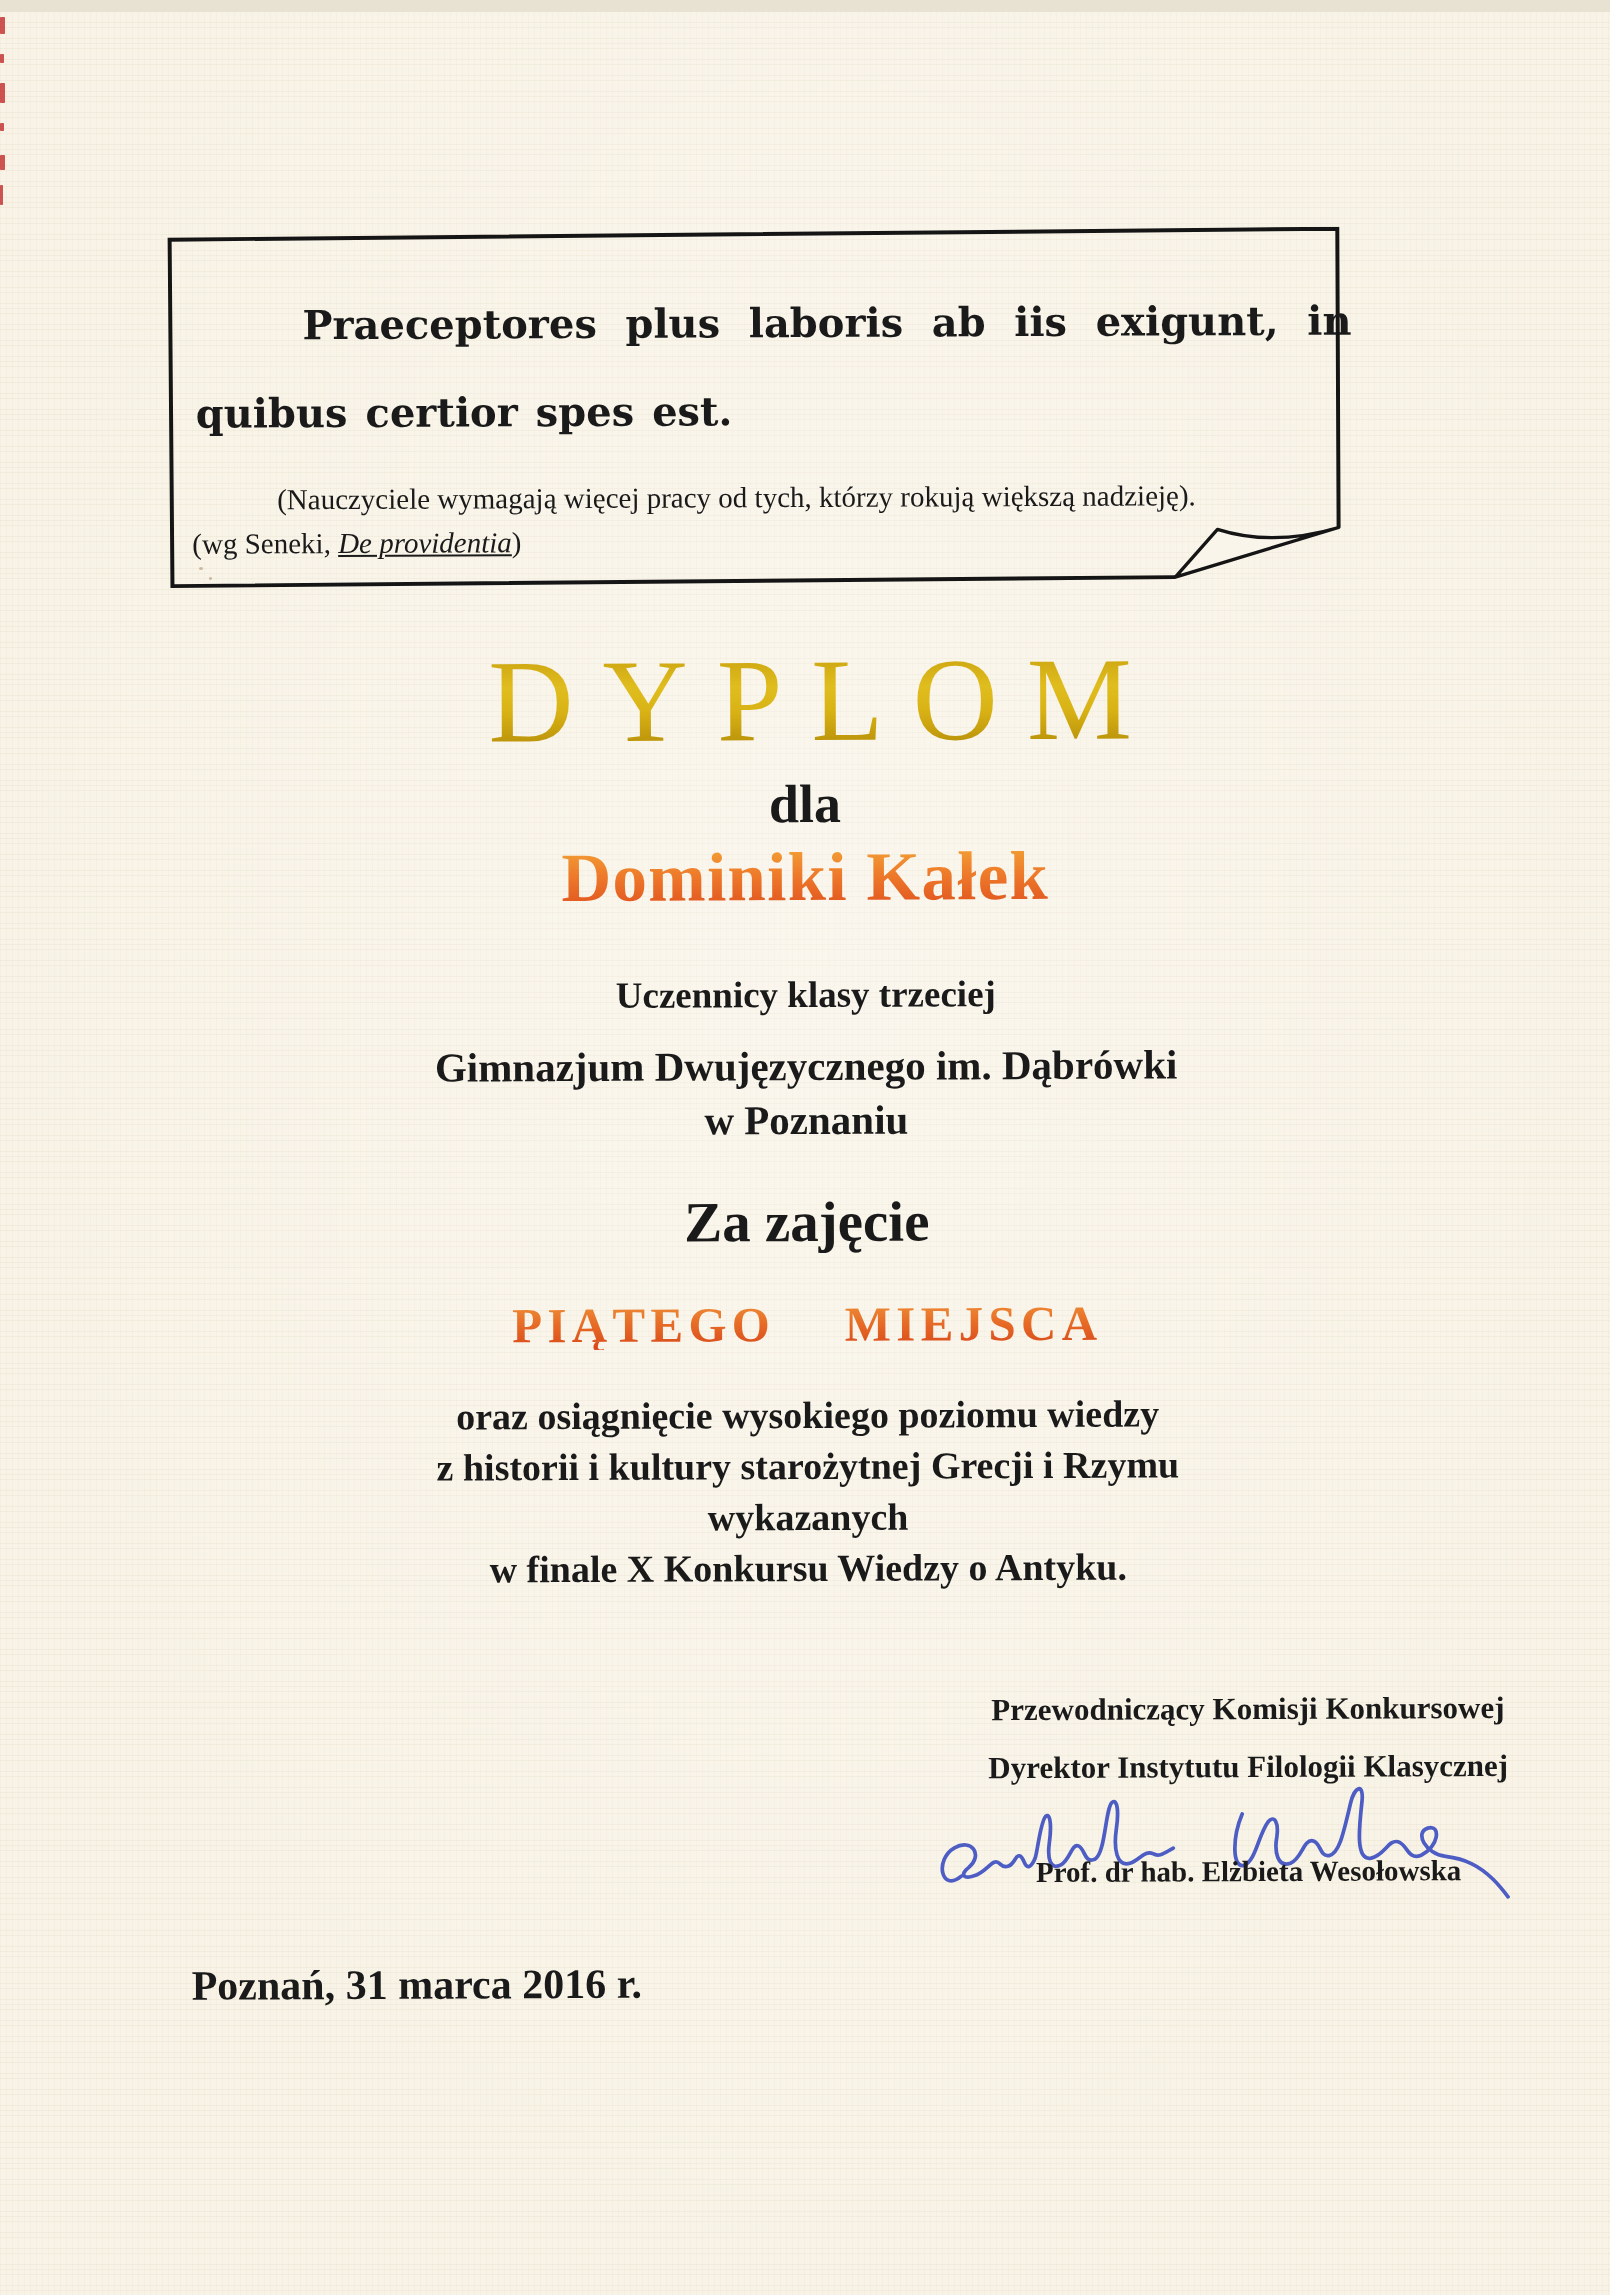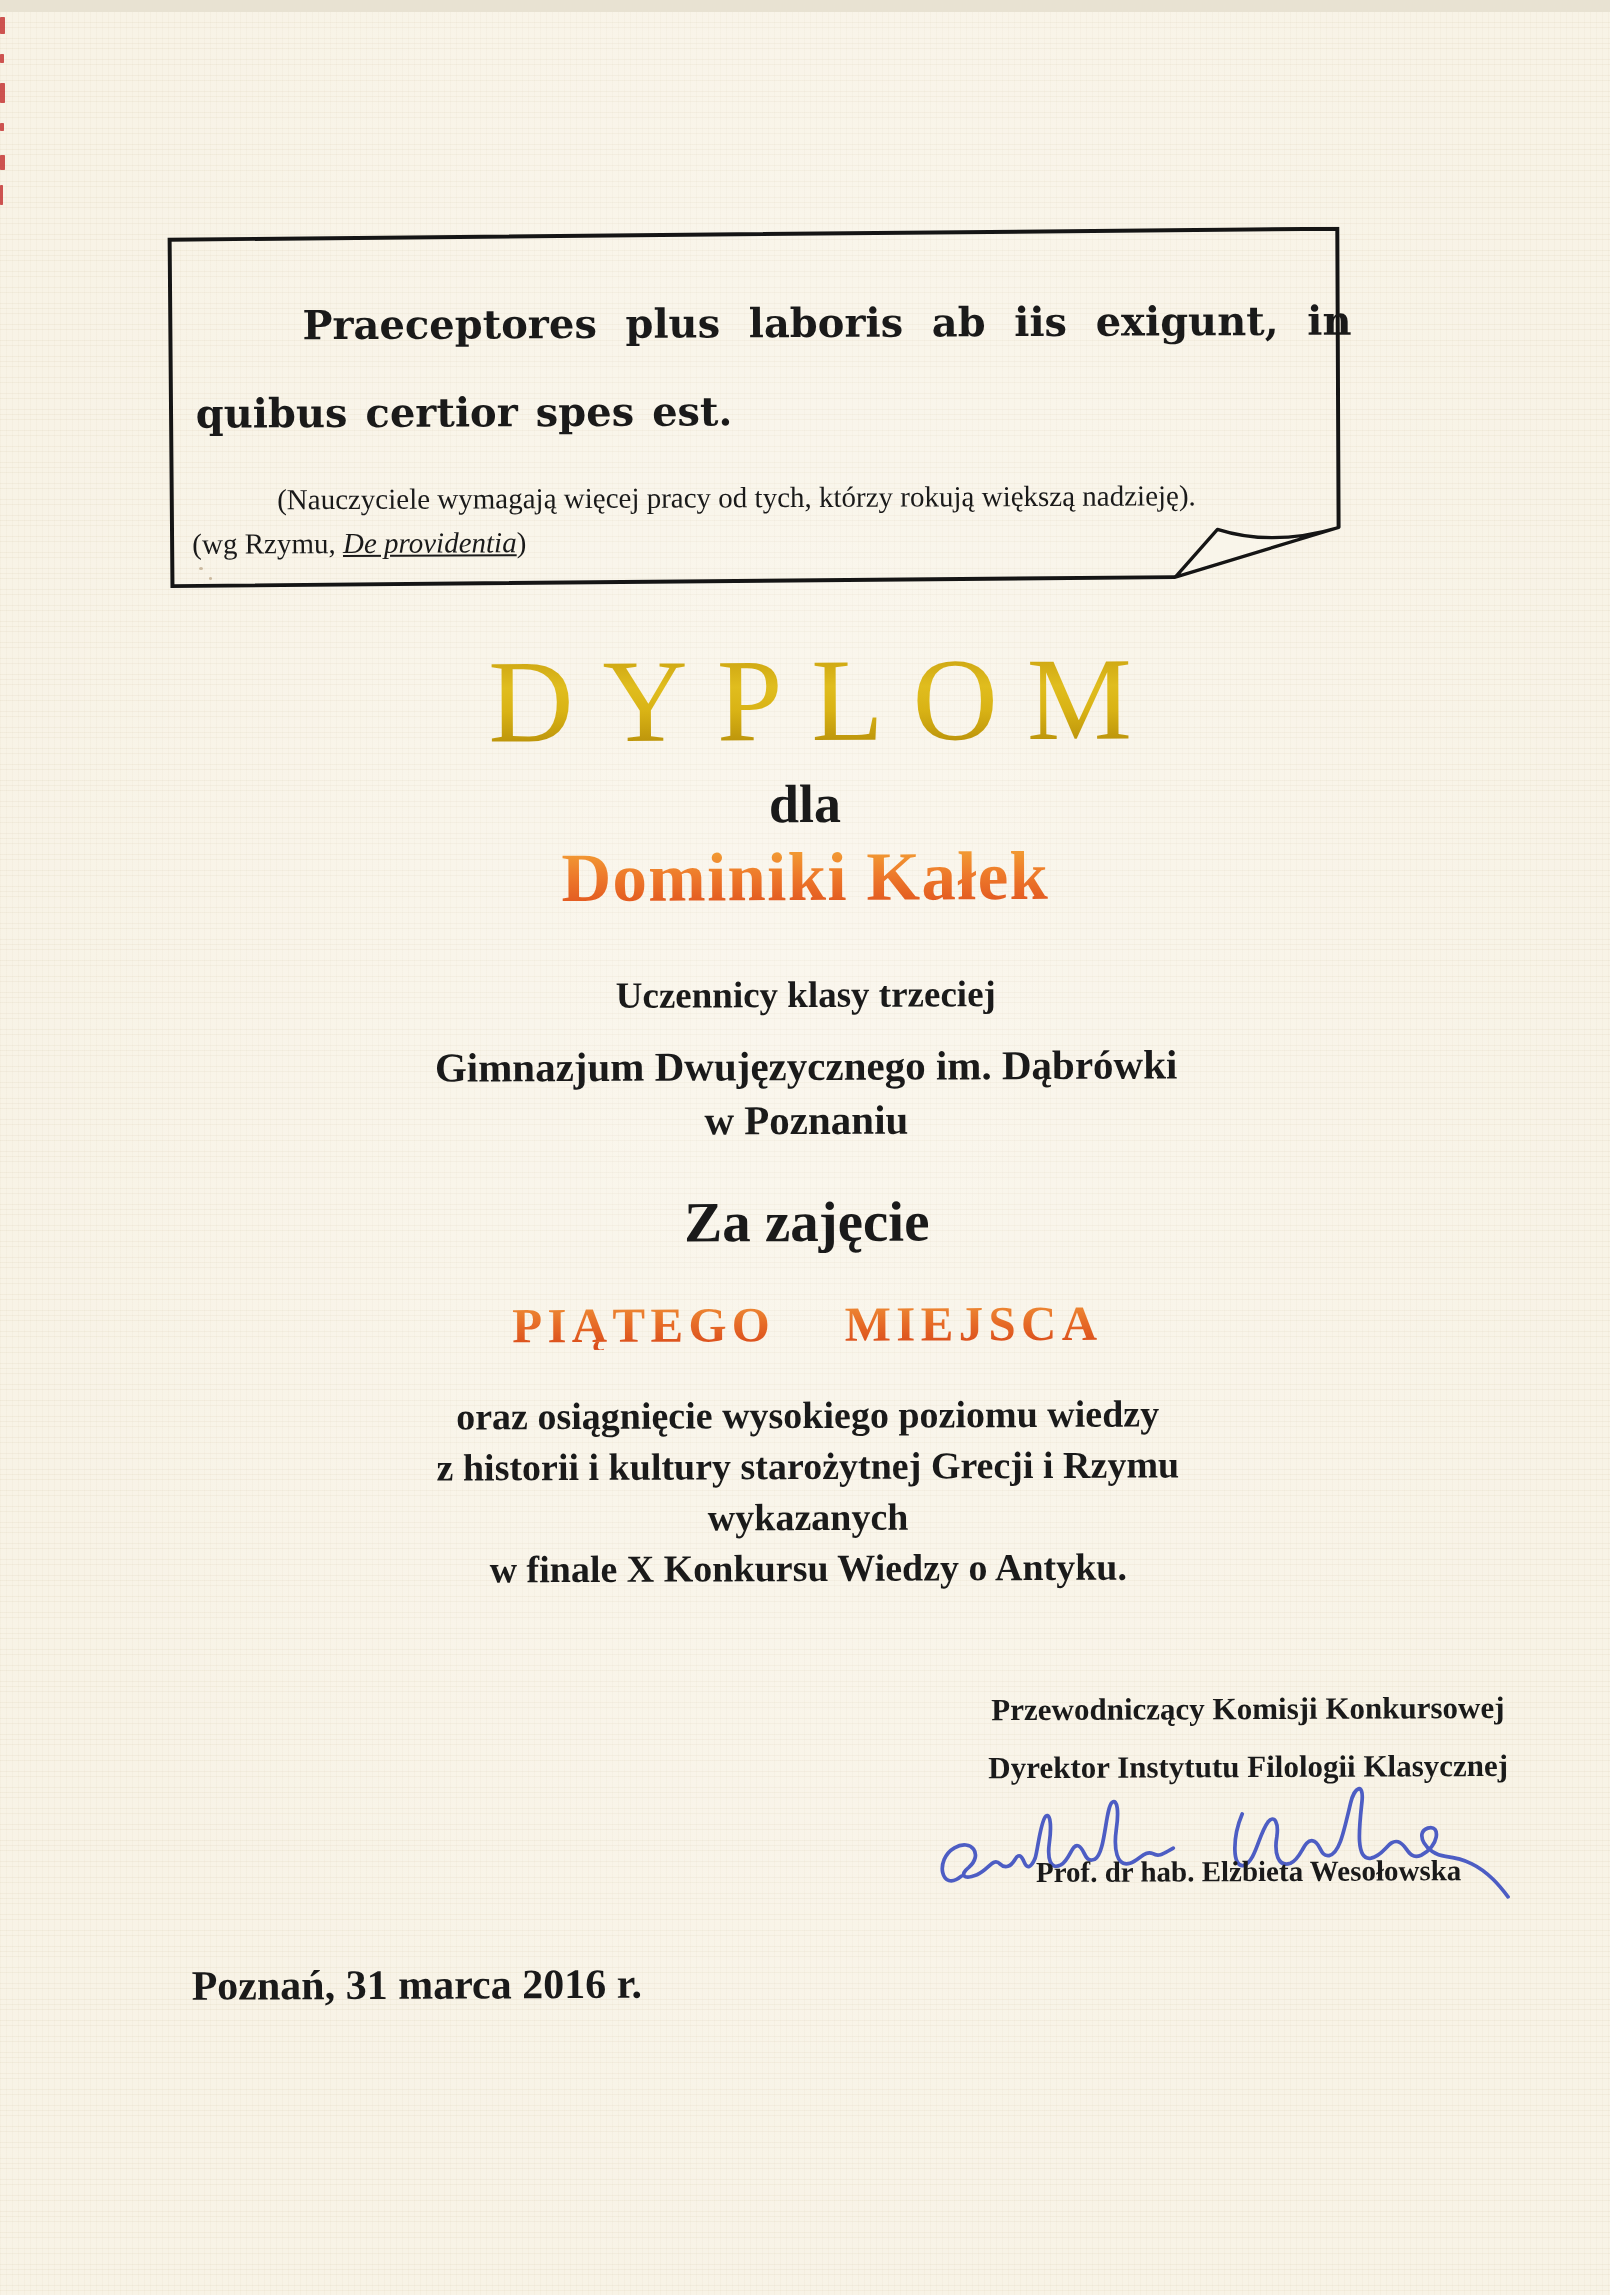--- a/index.html
+++ b/index.html
@@ -106,21 +106,21 @@
 
     <div class="quote-box">
       <svg class="quote-frame" viewBox="0 0 1772 540" preserveAspectRatio="none">
         <path d="M1521,529 L6,536 L4,12 L1768,3 L1768,455" fill="none" stroke="#151515" stroke-width="6"></path>
         <path d="M1521,529 L1585,457 Q1668,484 1768,455 L1521,529 Z" fill="#f9f5ea" stroke="#151515" stroke-width="5" stroke-linejoin="round"></path>
       </svg>
       <div class="quote-content">
         <p class="latin latin-1">Praeceptores plus laboris ab iis exigunt, in</p>
         <p class="latin latin-2">quibus certior spes est.</p>
         <p class="translation">(Nauczyciele wymagają więcej pracy od tych, którzy rokują większą nadzieję).</p>
-        <p class="source"><span>(wg Rzymu, </span><em>De providentia</em><span>)</span></p>
+        <p class="source"><span>(wg Seneki, </span><em>De providentia</em><span>)</span></p>
       </div>
     </div>
 
     <h1 class="center-line diploma-title">DYPLOM</h1>
 
     <p class="center-line dla">dla</p>
 
     <h2 class="center-line recipient-name">Dominiki Kałek</h2>
 
     <p class="center-line sub-line-1">Uczennicy klasy trzeciej</p>

